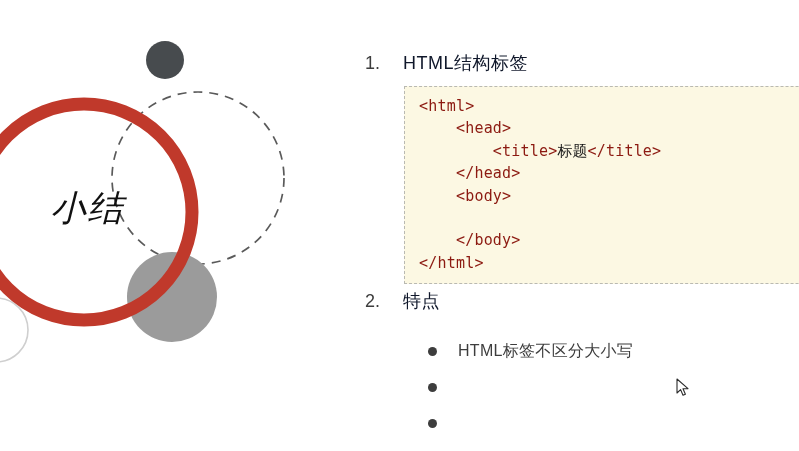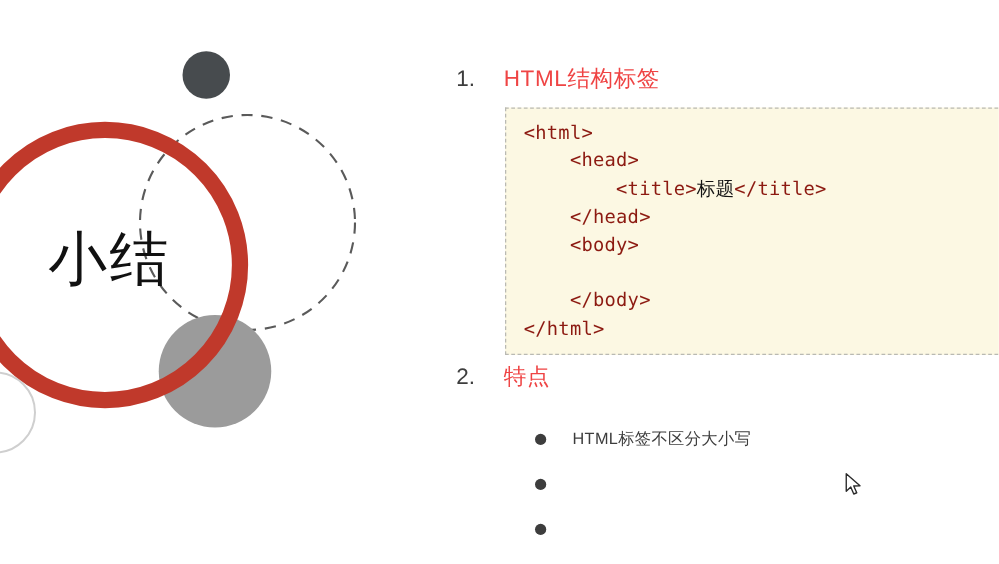--- a/index.html
+++ b/index.html
@@ -34,26 +34,27 @@
     height: 451px;
     overflow: hidden;
   }
 
   .deco-title {
     position: absolute;
     left: 0px;
     top: 180px;
     width: 175px;
     text-align: center;
-    font-size: 47px;
+    font-size: 35px;
     line-height: 56px;
     color: #111111;
     letter-spacing: 2px;
     font-family: "DejaVu Sans", "Liberation Sans", sans-serif;
     white-space: nowrap;
+    font-style: italic;
   }
 
   
   .content {
     position: absolute;
     left: 365px;
     top: 50px;
     width: 440px;
     height: 395px;
   }
@@ -69,21 +70,21 @@
     flex: 0 0 38px;
     font-size: 18px;
     line-height: 26px;
     color: #3d3d3d;
     font-family: "Liberation Sans", sans-serif;
   }
 
   .num-text {
     font-size: 18px;
     line-height: 26px;
-    color: #ef4444;
+    color: #0f172a;
     letter-spacing: 0.5px;
     white-space: nowrap;
   }
 
   
   .code-block {
     position: absolute;
     left: 39px;
     top: 36px;
     width: 500px;
@@ -128,21 +129,21 @@
     align-items: center;
   }
   .bullet-dot i {
     display: block;
     width: 9px;
     height: 9px;
     border-radius: 50%;
     background: #3d3d3d;
   }
   .bullet-text {
-    font-size: 13px;
+    font-size: 16px;
     line-height: 24px;
     color: #3d3d3d;
     letter-spacing: 0.3px;
     white-space: nowrap;
   }
 
   
   .cursor {
     position: absolute;
     left: 676px;

